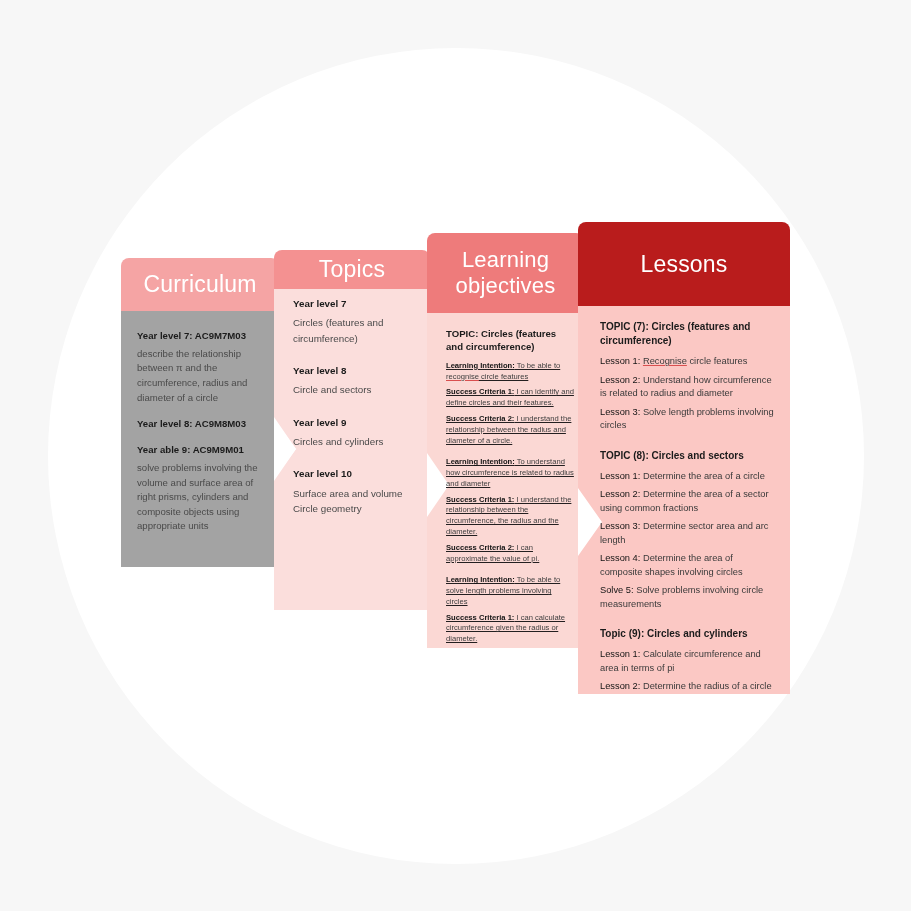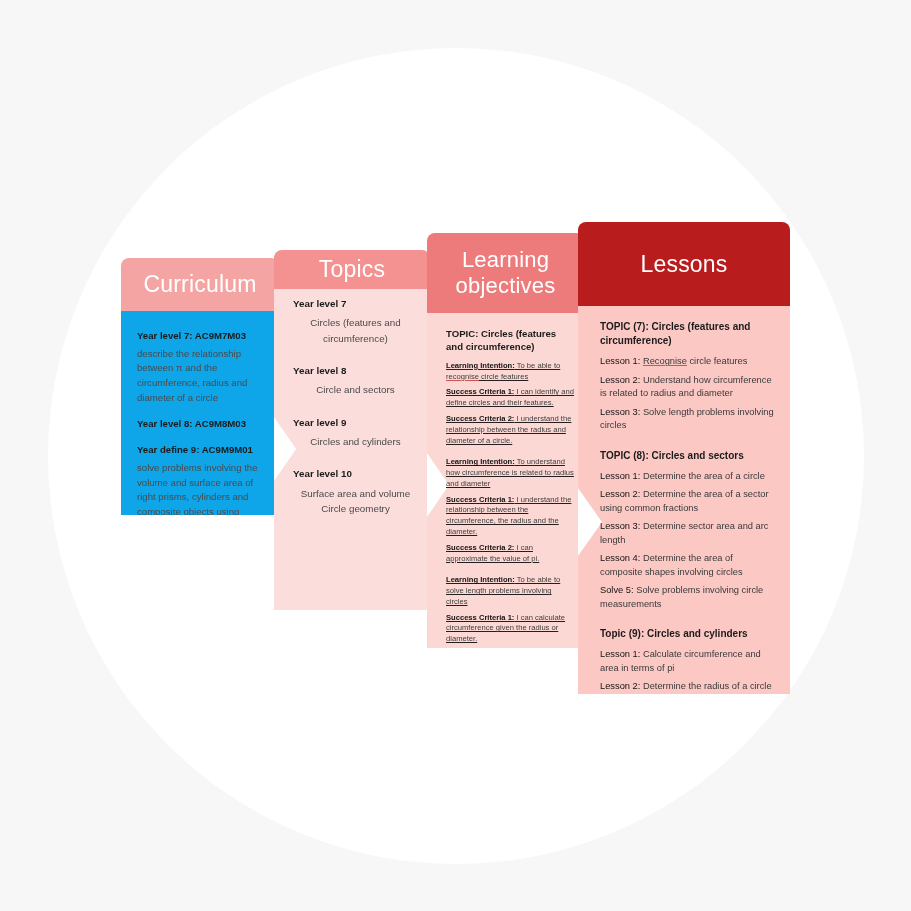--- a/index.html
+++ b/index.html
@@ -75,21 +75,21 @@
     height: 100%;
     pointer-events: none;
   }
 
   
   #col-curriculum       { left: 121px; top: 258px; width: 158px; }
   #col-curriculum .col-header {
     height: 53px; background: #f5a4a4; font-size: 23px;
   }
   #col-curriculum .col-body {
-    background: #0ea5e9; height: 204px; padding: 18px 14px 10px 16px;
+    background: #a3a3a3; height: 256px; padding: 18px 14px 10px 16px;
   }
 
   
   #col-topics           { left: 274px; top: 250px; width: 156px; }
   #col-topics .col-header {
     height: 39px; background: #f49191; font-size: 23px;
   }
   #col-topics .col-body {
     background: #fbdedc; height: 321px; padding: 8px 12px 10px 19px;
   }
@@ -124,21 +124,21 @@
     color: #4a4a4a;
   }
 
   
   #col-curriculum .e-title { font-size: 9.6px; line-height: 1.45; margin-bottom: 4px; }
   #col-curriculum .e-body  { font-size: 9.6px; line-height: 1.52; }
   #col-curriculum .entry   { margin-bottom: 12px; }
 
   
   #col-topics .e-title { font-size: 9.8px; line-height: 1.45; margin-bottom: 4px; }
-  #col-topics .e-body  { font-size: 9.8px; line-height: 1.58; text-align: center; }
+  #col-topics .e-body  { font-size: 9.8px; line-height: 1.58; }
   #col-topics .entry   { margin-bottom: 18px; }
 
   
   #col-objectives .topic-head {
     font-size: 9.6px; font-weight: 700; line-height: 1.4;
     color: #1b1b1b; margin-bottom: 7px;
   }
   #col-objectives .li-group { margin-bottom: 11px; text-decoration: underline; }
   #col-objectives .li-line  { font-size: 7.6px; line-height: 1.42; color: #3d3d3d; margin-bottom: 5px; }
   #col-objectives .li-line:last-child { margin-bottom: 0; }
@@ -177,21 +177,21 @@
       <div class="col-body">
         <div class="col-body-inner" id="curriculum-entries">
             <div class="entry">
               <div class="e-title">Year level 7: AC9M7M03</div>
               <div class="e-body">describe the relationship between π and the circumference, radius and diameter of a circle</div>
             </div>
             <div class="entry">
               <div class="e-title">Year level 8: AC9M8M03</div>
             </div>
             <div class="entry">
-              <div class="e-title">Year define 9: AC9M9M01</div>
+              <div class="e-title">Year able 9: AC9M9M01</div>
               <div class="e-body">solve problems involving the volume and surface area of right prisms, cylinders and composite objects using appropriate units</div>
             </div>
           </div>
       </div>
     </div>
 
     <div class="col" id="col-topics">
       <div class="col-header">
         <span>Topics</span>
       </div>

